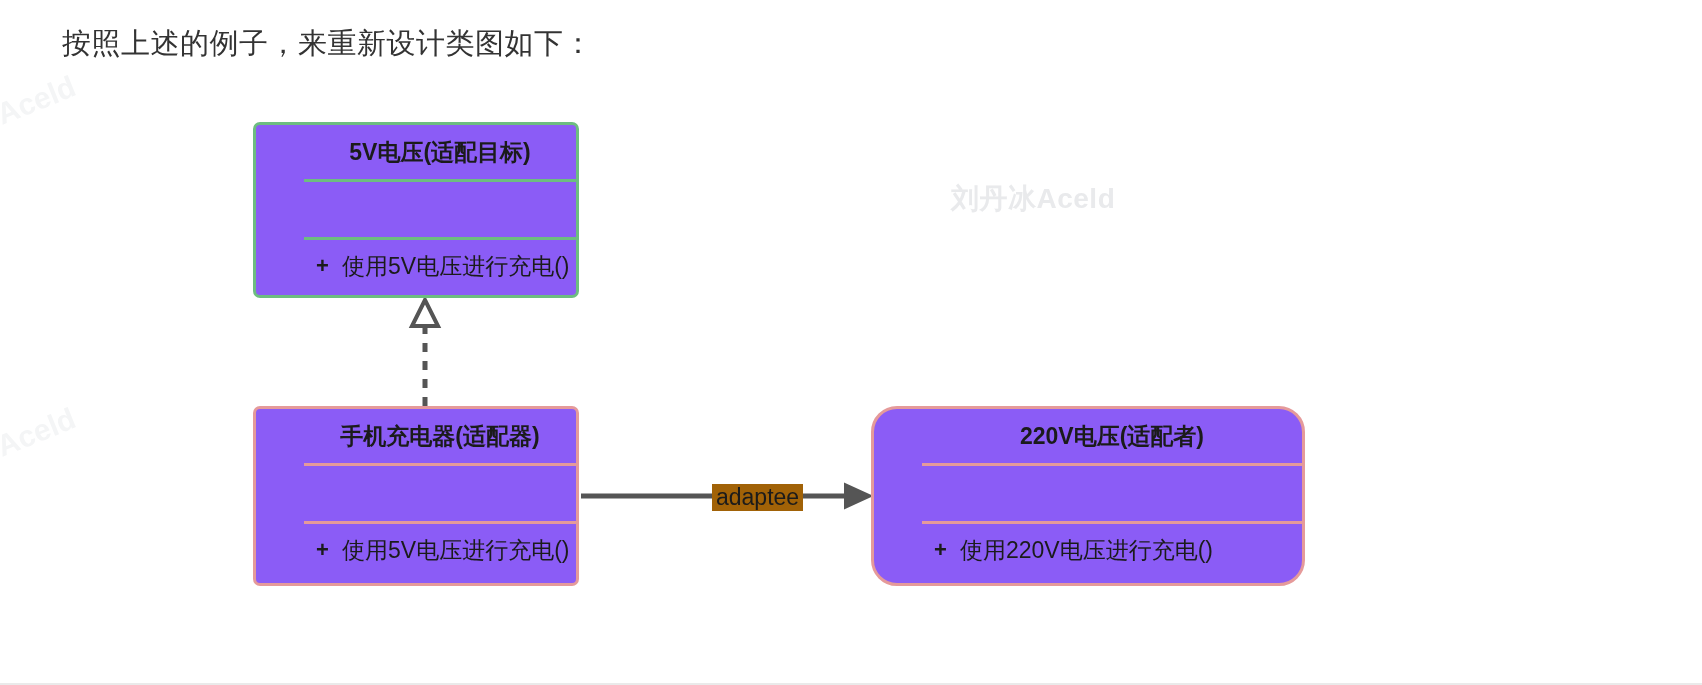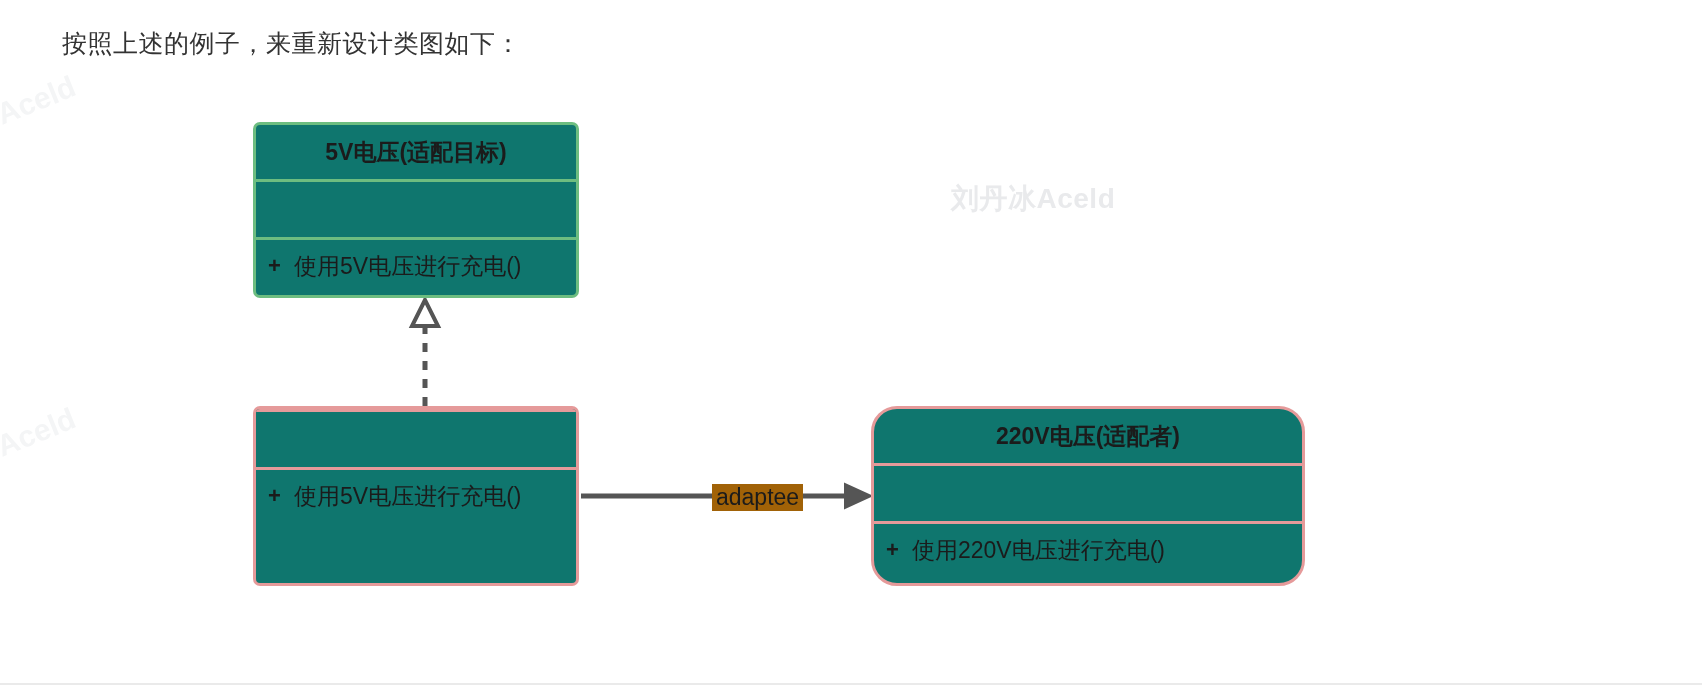--- a/index.html
+++ b/index.html
@@ -14,21 +14,21 @@
     overflow: hidden;
     font-family: "Liberation Sans", "DejaVu Sans", sans-serif;
     color: #2b2b2b;
   }
 
   
   .page-heading {
     position: absolute;
     left: 62px;
     top: 26px;
-    font-size: 25px;
+    font-size: 29px;
     line-height: 34px;
     letter-spacing: 0.5px;
     color: #333333;
     white-space: nowrap;
   }
 
   
   .wm-center {
     position: absolute;
     left: 951px;
@@ -61,22 +61,23 @@
     width: 1702px;
     height: 685px;
   }
 
   
   .uml-class {
     position: absolute;
     box-sizing: border-box;
     border: 3px solid #888;
     border-radius: 7px;
-    background: #0f766e;
+    background: #8b5cf6;
     overflow: hidden;
+    padding-left: 48px;
   }
   .uml-class.green { border-color: #6dbd80; }
   .uml-class.pink  { border-color: #e59a9a; }
 
   .uml-title {
     height: 54px;
     line-height: 54px;
     text-align: center;
     font-size: 23px;
     font-weight: bold;
@@ -182,20 +183,21 @@
     <div class="uml-sep green"></div>
     <div class="uml-methods">
       <div class="uml-method-row">
         <span class="uml-visibility">+</span>
         <span>使用5V电压进行充电()</span>
       </div>
     </div>
   </div>
 
   <div class="uml-class pink" id="box-adapter">
+    <div class="uml-title">手机充电器(适配器)</div>
     <div class="uml-sep pink"></div>
     <div class="uml-attrs"></div>
     <div class="uml-sep pink"></div>
     <div class="uml-methods">
       <div class="uml-method-row">
         <span class="uml-visibility">+</span>
         <span>使用5V电压进行充电()</span>
       </div>
     </div>
   </div>

